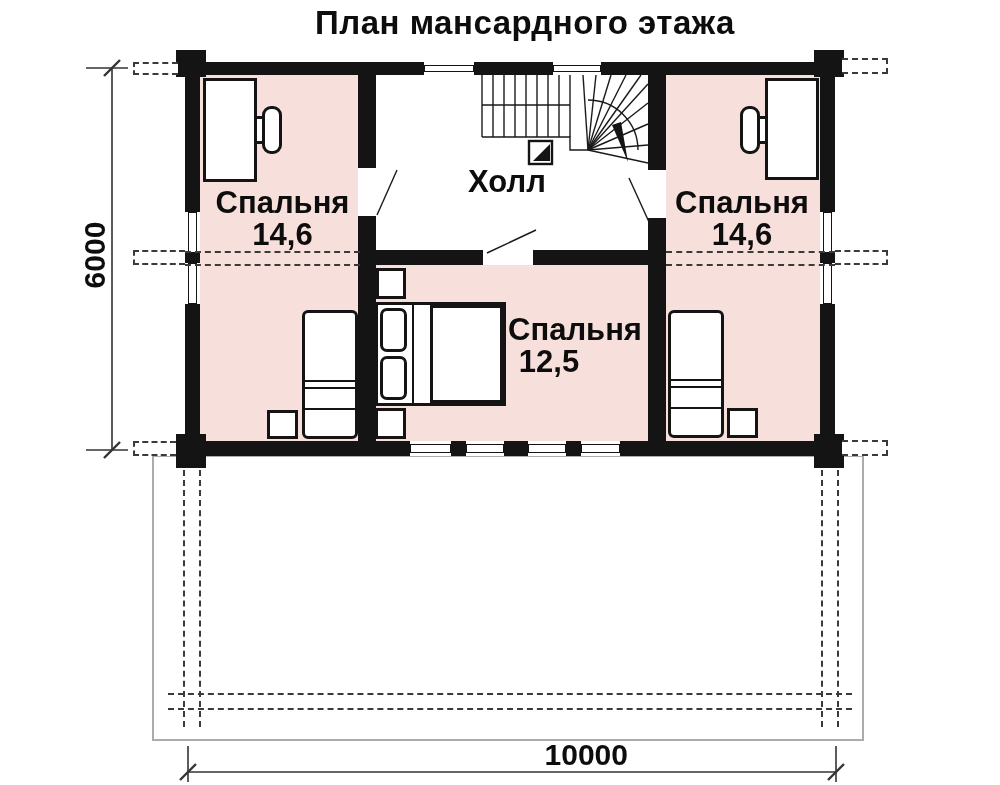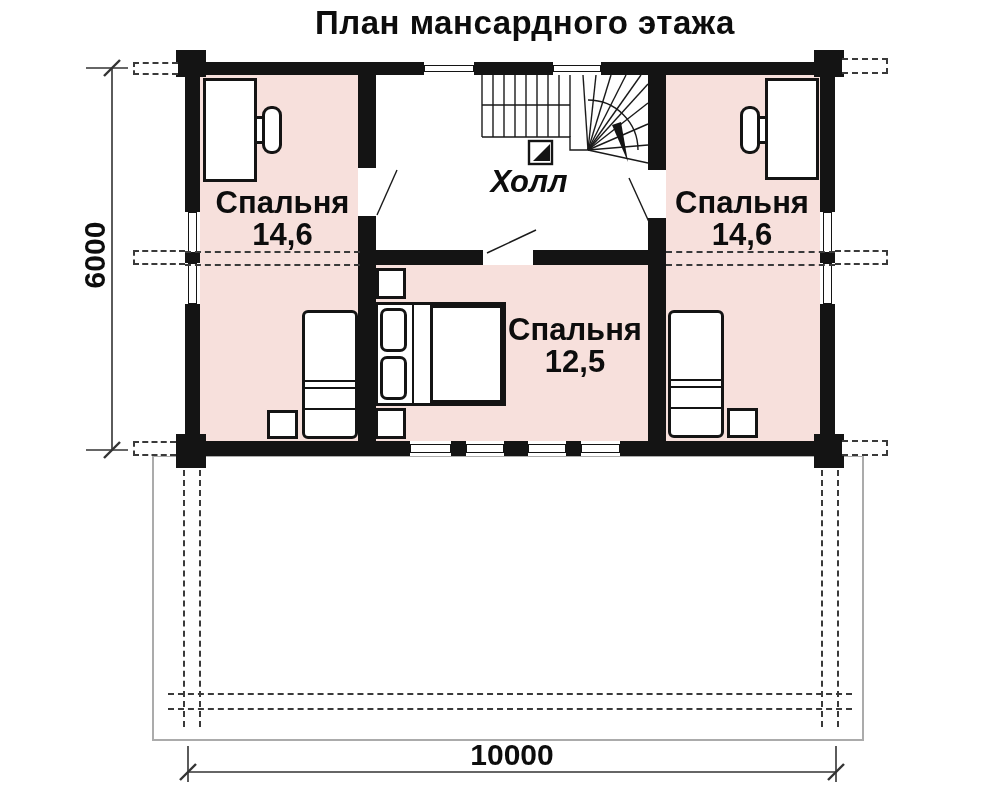--- a/index.html
+++ b/index.html
@@ -185,24 +185,24 @@
       <line x1="188" y1="746" x2="188" y2="782"></line>
       <line x1="836" y1="746" x2="836" y2="782"></line>
       <line x1="180" y1="780" x2="196" y2="764" stroke-width="2.4"></line>
       <line x1="828" y1="780" x2="844" y2="764" stroke-width="2.4"></line>
     </g>
   </svg>
 
   <div class="abs lbl room-name" style="left:205px;top:187px;width:155px;">Спальня</div>
   <div class="abs lbl room-name" style="left:205px;top:219px;width:155px;">14,6</div>
 
-  <div class="abs lbl room-name" style="left:449px;top:166px;width:160px;font-style:italic;">Холл</div>
+  <div class="abs lbl room-name" style="left:427px;top:166px;width:160px;">Холл</div>
 
   <div class="abs lbl room-name" style="left:662px;top:187px;width:160px;">Спальня</div>
   <div class="abs lbl room-name" style="left:662px;top:219px;width:160px;">14,6</div>
 
   <div class="abs lbl room-name" style="left:495px;top:314px;width:160px;">Спальня</div>
-  <div class="abs lbl room-name" style="left:495px;top:346px;width:160px;">12,5</div>
+  <div class="abs lbl room-name" style="left:469px;top:346px;width:160px;">12,5</div>
 
   <div class="abs lbl dim" style="left:35px;top:240px;width:120px;transform:rotate(-90deg);">6000</div>
-  <div class="abs lbl dim" style="left:412px;top:740px;width:200px;">10000</div>
+  <div class="abs lbl dim" style="left:428px;top:740px;width:200px;text-align:right;">10000</div>
 
 </div>
 
 </body></html>

